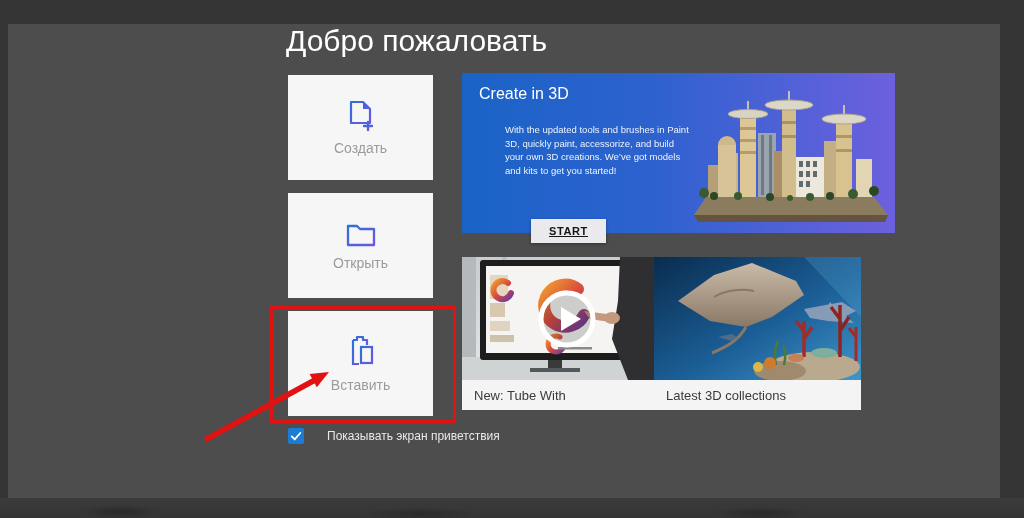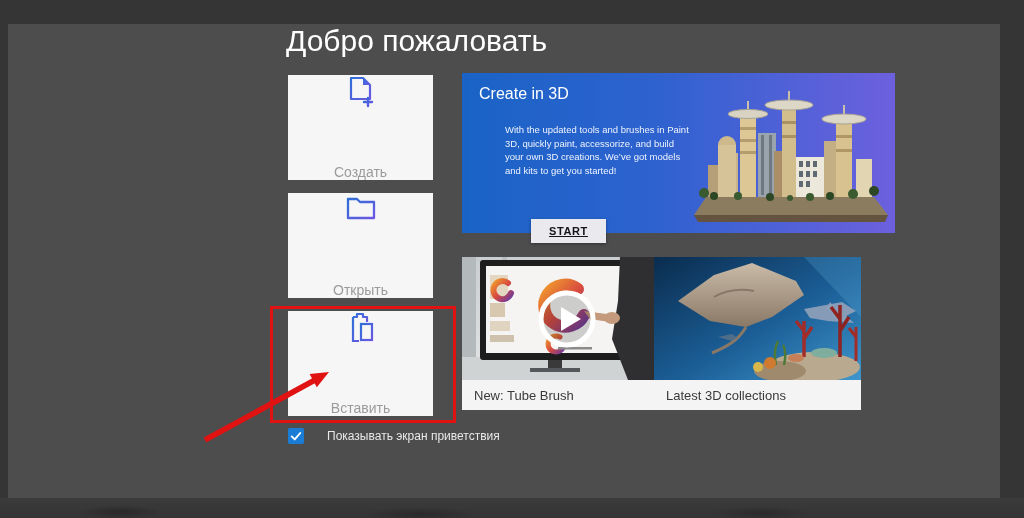--- a/index.html
+++ b/index.html
@@ -8,21 +8,21 @@
   .window{position:absolute;left:8px;top:24px;width:992px;height:474px;background:#4d4d4d;}
   .bottom-strip{position:absolute;left:0;top:498px;width:1024px;height:20px;
     background:
       radial-gradient(ellipse 60px 10px at 120px 14px, rgba(0,0,0,.25), transparent 70%),
       radial-gradient(ellipse 80px 10px at 420px 16px, rgba(0,0,0,.22), transparent 70%),
       radial-gradient(ellipse 70px 10px at 760px 15px, rgba(0,0,0,.22), transparent 70%),
       linear-gradient(#3b3b3c,#343435);}
   .page-title{position:absolute;left:286px;top:24px;font-size:30px;font-weight:400;color:#ffffff;line-height:34px;}
 
   .action-card{position:absolute;left:288px;width:145px;height:105px;background:#f6f6f6;
-    display:flex;flex-direction:column;align-items:center;justify-content:space-between;gap:7px;cursor:pointer;}
+    display:flex;flex-direction:column;align-items:center;justify-content:center;gap:7px;cursor:pointer;}
   .action-card .lbl{font-size:14px;color:#9b9b9b;}
   .ac-1{top:75px}.ac-2{top:193px}.ac-3{top:311px}
 
   .banner{position:absolute;left:462px;top:73px;width:433px;height:160px;
     background:linear-gradient(90deg,#1a63c6 0%,#2e62cf 45%,#6d60de 100%);overflow:visible;}
   .banner-title{position:absolute;left:17px;top:12px;font-size:16px;color:#ffffff;font-weight:400;}
   .banner-desc{position:absolute;left:17px;top:50px;width:185px;font-size:9.5px;line-height:13.5px;color:#eef3fd;margin-left:26px;}
   .start-btn{position:absolute;left:69px;top:146px;width:75px;height:24px;background:#e9e9ee;border:none;
     font-family:"Liberation Sans",sans-serif;font-size:11px;font-weight:bold;letter-spacing:.6px;color:#151515;
     box-shadow:0 1px 3px rgba(0,0,0,.35);cursor:pointer;text-decoration:underline;}
@@ -185,21 +185,21 @@
         <polygon points="122,54 152,58 154,66 128,62" fill="#c59a7c"></polygon>
         <ellipse cx="150" cy="61" rx="8" ry="6" fill="#c59a7c"></ellipse>
       </svg>
     </div>
     <div class="play-wrap">
       <svg width="64" height="64" viewBox="0 0 64 64">
         <circle cx="32" cy="32" r="26" fill="rgba(25,25,25,.18)" stroke="#ffffff" stroke-width="5"></circle>
         <polygon points="26,20 46,32 26,44" fill="#ffffff"></polygon>
       </svg>
     </div>
-    <div class="caption">New: Tube Brush</div>
+    <div class="caption">New: Tube With</div>
   </div>
 
   <div class="media-card mc-2">
     <div class="thumb">
       <svg width="207" height="123" viewBox="0 0 207 123">
         <defs>
           <linearGradient id="sea" x1="0" y1="0" x2="1" y2="1">
             <stop offset="0" stop-color="#0a2c4e"></stop>
               <stop offset="0.55" stop-color="#1b5e96"></stop>
               <stop offset="1" stop-color="#3f96cc"></stop>

